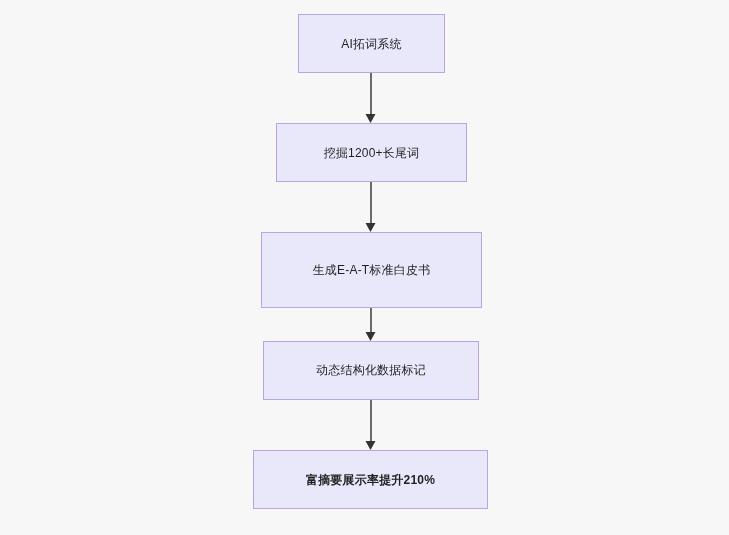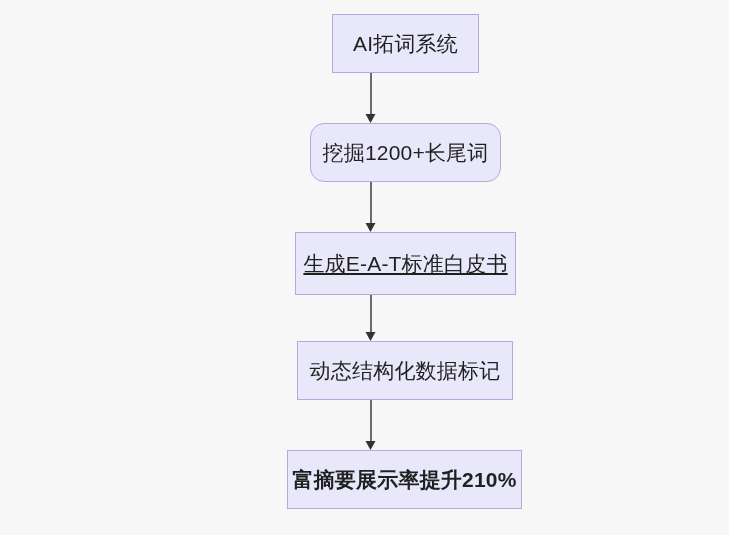--- a/index.html
+++ b/index.html
@@ -22,25 +22,24 @@
 
   .node {
     position: absolute;
     box-sizing: border-box;
     background: #e9e7fa;
     border: 1.6px solid #b9a6e0;
     display: flex;
     align-items: center;
     justify-content: center;
     color: #1f2020;
-    font-size: 21px;
+    font-size: 12px;
     line-height: 1;
     letter-spacing: 0.2px;
     white-space: nowrap;
-    margin-left: 34px;
   }
 
   .node-label {
     display: block;
   }
 
   .connector {
     position: absolute;
     width: 0;
     height: 0;
@@ -82,25 +81,25 @@
       <div class="connector-line" style="height: 41px; background: rgb(107, 107, 107);"></div>
       <div class="connector-head" style="top: 41px; border-top-color: rgb(51, 51, 51);"></div>
     </div>
     <div class="connector" style="left: 371px; top: 400px;">
       <div class="connector-line" style="height: 41px; background: rgb(107, 107, 107);"></div>
       <div class="connector-head" style="top: 41px; border-top-color: rgb(51, 51, 51);"></div>
     </div>
     <div class="node" style="left: 298px; top: 14px; width: 147px; height: 59px; background: rgb(233, 231, 250); border-color: rgb(185, 166, 224); color: rgb(31, 32, 32);">
       <span class="node-label">AI拓词系统</span>
     </div>
-    <div class="node" style="left: 276px; top: 123px; width: 191px; height: 59px; background: rgb(233, 231, 250); border-color: rgb(185, 166, 224); color: rgb(31, 32, 32); border-radius: 14px;">
+    <div class="node" style="left: 276px; top: 123px; width: 191px; height: 59px; background: rgb(233, 231, 250); border-color: rgb(185, 166, 224); color: rgb(31, 32, 32);">
       <span class="node-label">挖掘1200+长尾词</span>
     </div>
-    <div class="node" style="left: 261px; top: 232px; width: 221px; height: 63px; background: rgb(233, 231, 250); border-color: rgb(185, 166, 224); color: rgb(31, 32, 32); text-decoration: underline;">
+    <div class="node" style="left: 261px; top: 232px; width: 221px; height: 76px; background: rgb(233, 231, 250); border-color: rgb(185, 166, 224); color: rgb(31, 32, 32);">
       <span class="node-label">生成E-A-T标准白皮书</span>
     </div>
-    <div class="node" style="left: 263px; top: 341px; width: 216px; height: 59px; background: rgb(233, 231, 250); border-color: rgb(185, 166, 224); color: rgb(31, 32, 32);">
+    <div class="node" style="left: 263px; top: 341px; width: 216px; height: 59px; background: rgb(233, 231, 250); border-color: rgb(185, 166, 224); color: rgb(31, 32, 32); font-family: Liberation Mono, monospace;">
       <span class="node-label">动态结构化数据标记</span>
     </div>
     <div class="node" style="left: 253px; top: 450px; width: 235px; height: 59px; background: rgb(233, 231, 250); border-color: rgb(185, 166, 224); color: rgb(31, 32, 32); font-weight: bold;">
       <span class="node-label">富摘要展示率提升210%</span>
     </div>
   </div>
 
 </body></html>

